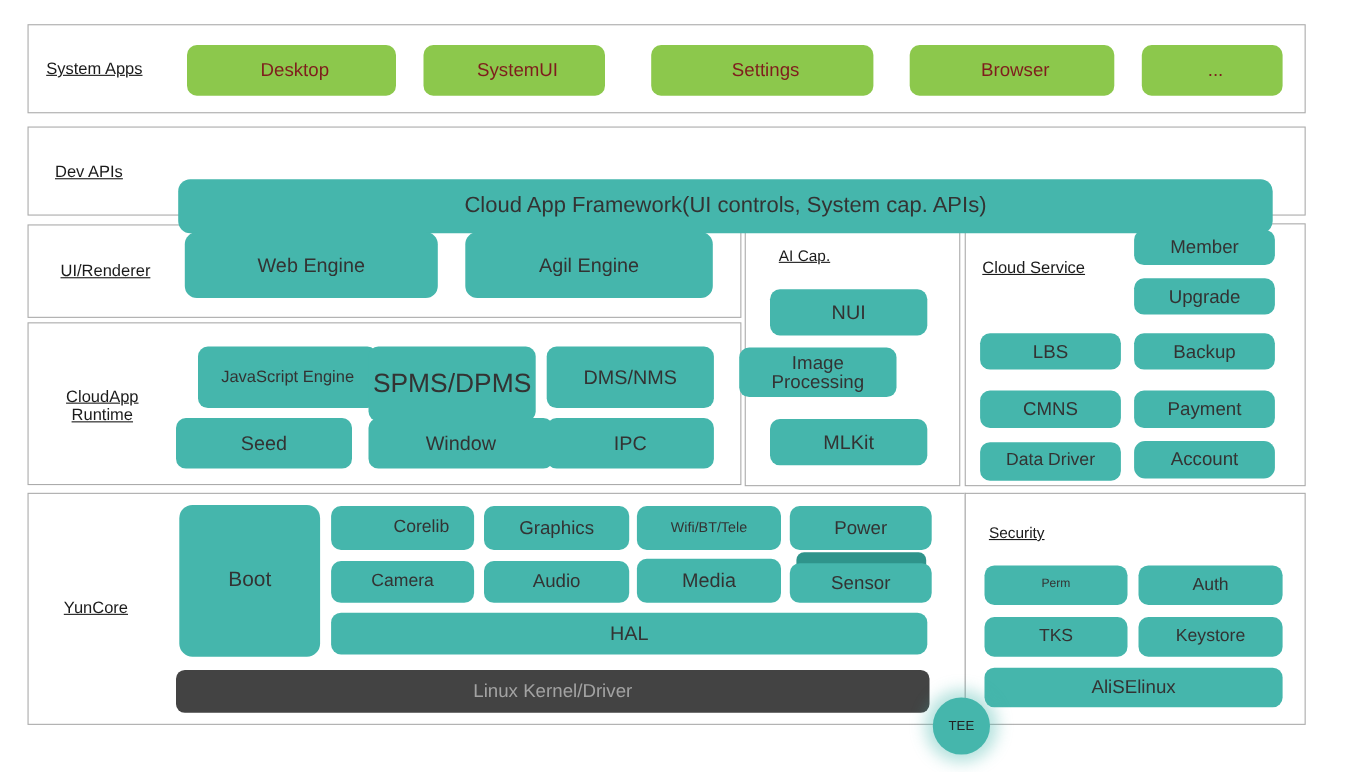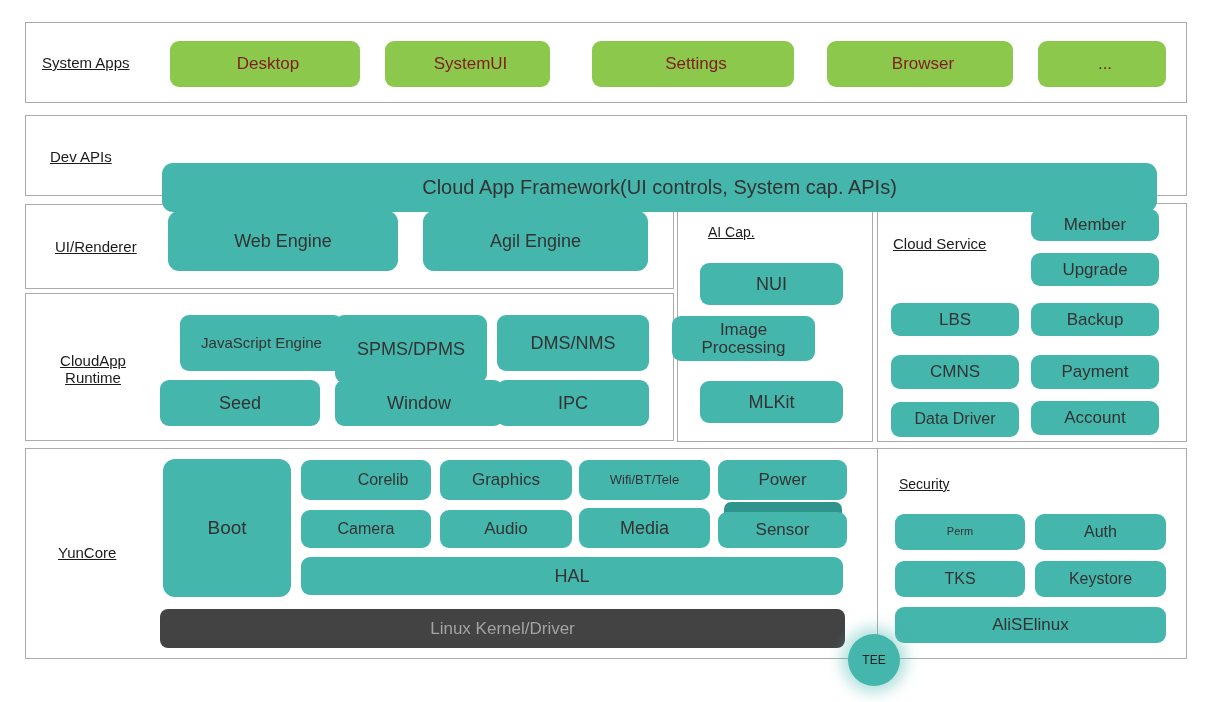--- a/index.html
+++ b/index.html
@@ -67,38 +67,38 @@
 <div class="chip green" style="left:592px;top:41px;width:202px;height:46px;">Settings</div>
 <div class="chip green" style="left:827px;top:41px;width:186px;height:46px;">Browser</div>
 <div class="chip green" style="left:1038px;top:41px;width:128px;height:46px;">...</div>
 
 <div class="chip" style="left:162px;top:127px;width:995px;height:49px;font-size:20px;border-radius:11px;margin-top:36px;">Cloud App Framework(UI controls, System cap. APIs)</div>
 
 <div class="chip" style="left:168px;top:211px;width:230px;height:60px;font-size:18px;border-radius:11px;">Web Engine</div>
 <div class="chip" style="left:423px;top:211px;width:225px;height:60px;font-size:18px;border-radius:11px;">Agil Engine</div>
 
 <div class="chip" style="left:160px;top:315px;width:163px;height:56px;font-size:15px;margin-left:20px;">JavaScript Engine</div>
-<div class="chip" style="left:335px;top:315px;width:152px;height:68px;font-size:18px;">SPMS/DPMS</div>
+<div class="chip" style="left:335px;top:315px;width:152px;height:68px;font-size:24px;">SPMS/DPMS</div>
 <div class="chip" style="left:497px;top:315px;width:152px;height:56px;font-size:18px;">DMS/NMS</div>
 <div class="chip" style="left:160px;top:380px;width:160px;height:46px;font-size:18px;">Seed</div>
 <div class="chip" style="left:335px;top:380px;width:168px;height:46px;font-size:18px;">Window</div>
 <div class="chip" style="left:497px;top:380px;width:152px;height:46px;font-size:18px;">IPC</div>
 
 <div class="chip" style="left:700px;top:263px;width:143px;height:42px;font-size:18px;">NUI</div>
 <div class="chip" style="left:672px;top:316px;width:143px;height:45px;font-size:17px;padding:0 24px;">Image Processing</div>
 <div class="chip" style="left:700px;top:381px;width:143px;height:42px;font-size:18px;">MLKit</div>
 
 <div class="chip" style="left:1031px;top:209px;width:128px;height:32px;">Member</div>
 <div class="chip" style="left:1031px;top:253px;width:128px;height:33px;">Upgrade</div>
 <div class="chip" style="left:891px;top:303px;width:128px;height:33px;">LBS</div>
 <div class="chip" style="left:1031px;top:303px;width:128px;height:33px;">Backup</div>
 <div class="chip" style="left:891px;top:355px;width:128px;height:34px;">CMNS</div>
 <div class="chip" style="left:1031px;top:355px;width:128px;height:34px;">Payment</div>
 <div class="chip" style="left:891px;top:402px;width:128px;height:35px;font-size:16px;">Data Driver</div>
-<div class="chip" style="left:1031px;top:401px;width:128px;height:34px;">Account</div>
+<div class="chip" style="left:1031px;top:401px;width:128px;height:34px;border-radius:10px;">Account</div>
 
 <div class="chip" style="left:163px;top:459px;width:128px;height:138px;font-size:19px;border-radius:12px;">Boot</div>
 
 <div class="chip" style="left:301px;top:460px;width:130px;height:40px;font-size:16px;padding-left:44px;">Corelib</div>
 <div class="chip" style="left:440px;top:460px;width:132px;height:40px;">Graphics</div>
 <div class="chip" style="left:579px;top:460px;width:131px;height:40px;font-size:13px;">Wifi/BT/Tele</div>
 <div class="chip" style="left:718px;top:460px;width:129px;height:40px;">Power</div>
 
 <div class="chip shadow-strip" style="left:724px;top:502px;width:118px;height:20px;"></div>
 <div class="chip" style="left:301px;top:510px;width:130px;height:38px;font-size:16px;">Camera</div>

